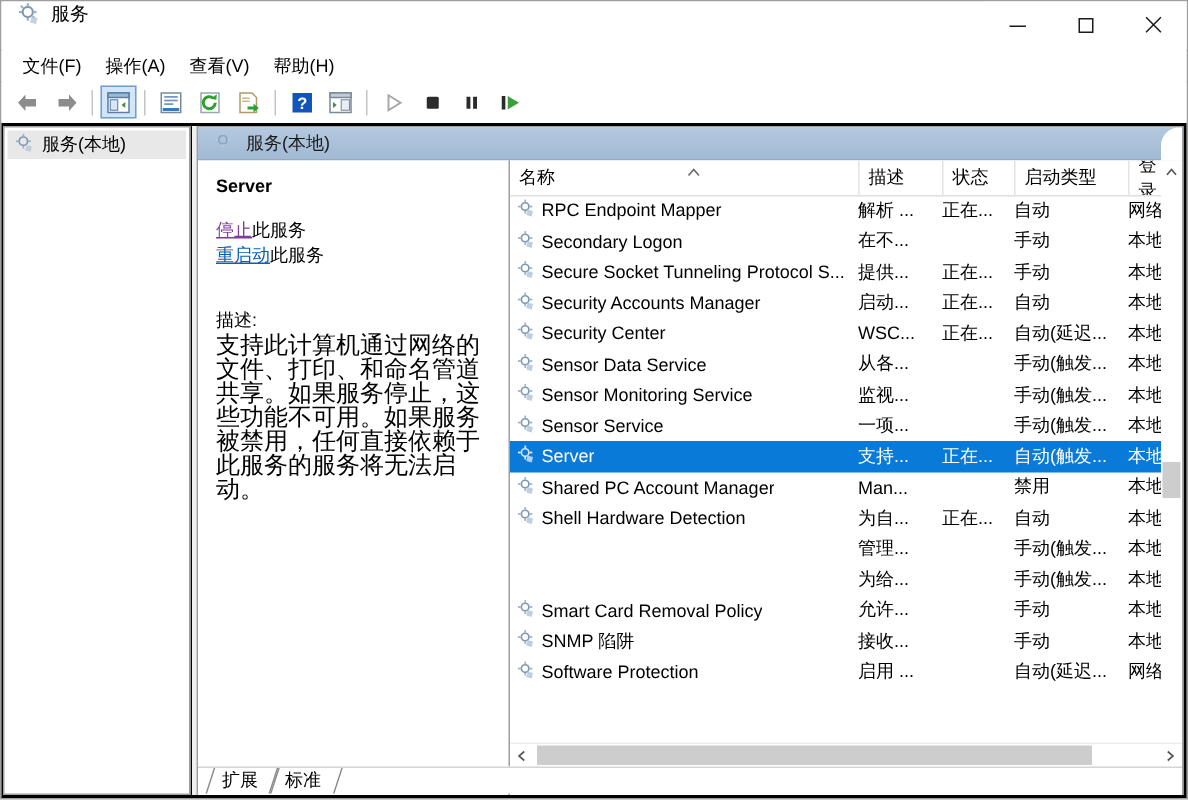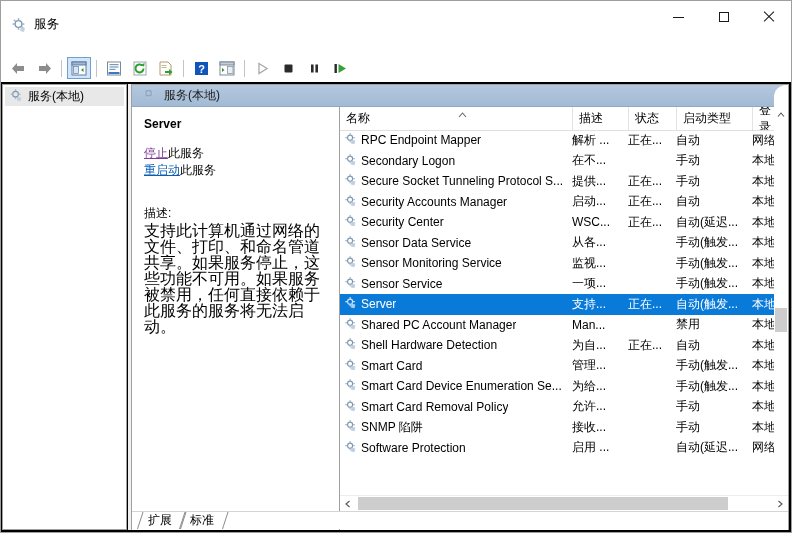--- a/index.html
+++ b/index.html
@@ -15,21 +15,21 @@
   .app{
     position:relative;width:792px;height:533px;
     border:1px solid #9e9e9e;box-sizing:border-box;
     background:#ffffff;
   }
 
   
   .titlebar{
     position:absolute;left:0;top:0;width:790px;height:32px;
     background:#ffffff;
-    display:flex;align-items:flex-end;
+    display:flex;align-items:flex-start;
   }
   .title-icon{
     width:16px;height:16px;margin-left:10px;margin-right:7px;
     position:relative;flex:0 0 auto;
   }
   .title-text{font-size:12.5px;color:#000;letter-spacing:0.2px;}
   .winbtns{margin-left:auto;display:flex;height:32px;}
   .winbtn{
     width:45px;height:32px;display:flex;align-items:center;justify-content:center;
     font-size:12px;color:#1a1a1a;background:#ffffff;
@@ -238,20 +238,26 @@
         </div>
       <div class="winbtn">
           <i class="glyph-max"></i>
         </div>
       <div class="winbtn close">
           <i class="glyph-close"></i>
         </div>
     </div>
   </div>
 
+  <div class="menubar">
+    <div class="menuitem">文件(F)</div>
+    <div class="menuitem">操作(A)</div>
+    <div class="menuitem">查看(V)</div>
+    <div class="menuitem">帮助(H)</div>
+  </div>
 
   <div class="toolbar">
     <div class="tbtn">
       <span>
         <svg width="17" height="15" viewBox="0 0 17 15">
           <path d="M7 2 L2 7.5 L7 13 L7 10 L14 10 L14 5 L7 5 Z" fill="#8c8c8c"></path>
         </svg>
       </span>
     </div>
     <div class="tbtn">
@@ -639,52 +645,26 @@
                     <path d="M9.5 9.5 l4.5 1.1 -1.1 4.5 -4.5 -1.1 z" fill="#b8cadb" opacity="0.9"></path>
                   </svg></span>
                 <span class="nm">Shell Hardware Detection</span>
               </div>
               <div class="c-desc">为自...</div>
               <div class="c-state">正在...</div>
               <div class="c-start">自动</div>
               <div class="c-logon">本地</div>
             </div>
             <div class="row">
-              <div class="c-name">
-                <span class="svcicon"><svg width="13" height="13" viewBox="0 0 16 16">
-                    <circle cx="7.5" cy="7" r="3.1" fill="none" stroke="#7d98b3" stroke-width="1.4"></circle>
-                    <g fill="#9ab2c9">
-                      <rect x="6.9" y="1.3" width="1.4" height="2.1"></rect>
-                      <rect x="6.9" y="10.6" width="1.4" height="2.1"></rect>
-                      <rect x="1.6" y="6.3" width="2.1" height="1.4"></rect>
-                      <rect x="11.3" y="6.3" width="2.1" height="1.4"></rect>
-                    </g>
-                    <path d="M9.5 9.5 l4.5 1.1 -1.1 4.5 -4.5 -1.1 z" fill="#b8cadb" opacity="0.9"></path>
-                  </svg></span>
-                <span class="nm">Smart Card</span>
-              </div>
               <div class="c-desc">管理...</div>
               <div class="c-state"></div>
               <div class="c-start">手动(触发...</div>
               <div class="c-logon">本地</div>
             </div>
             <div class="row">
-              <div class="c-name">
-                <span class="svcicon"><svg width="13" height="13" viewBox="0 0 16 16">
-                    <circle cx="7.5" cy="7" r="3.1" fill="none" stroke="#7d98b3" stroke-width="1.4"></circle>
-                    <g fill="#9ab2c9">
-                      <rect x="6.9" y="1.3" width="1.4" height="2.1"></rect>
-                      <rect x="6.9" y="10.6" width="1.4" height="2.1"></rect>
-                      <rect x="1.6" y="6.3" width="2.1" height="1.4"></rect>
-                      <rect x="11.3" y="6.3" width="2.1" height="1.4"></rect>
-                    </g>
-                    <path d="M9.5 9.5 l4.5 1.1 -1.1 4.5 -4.5 -1.1 z" fill="#b8cadb" opacity="0.9"></path>
-                  </svg></span>
-                <span class="nm">Smart Card Device Enumeration Se...</span>
-              </div>
               <div class="c-desc">为给...</div>
               <div class="c-state"></div>
               <div class="c-start">手动(触发...</div>
               <div class="c-logon">本地</div>
             </div>
             <div class="row">
               <div class="c-name">
                 <span class="svcicon"><svg width="13" height="13" viewBox="0 0 16 16">
                     <circle cx="7.5" cy="7" r="3.1" fill="none" stroke="#7d98b3" stroke-width="1.4"></circle>
                     <g fill="#9ab2c9">

